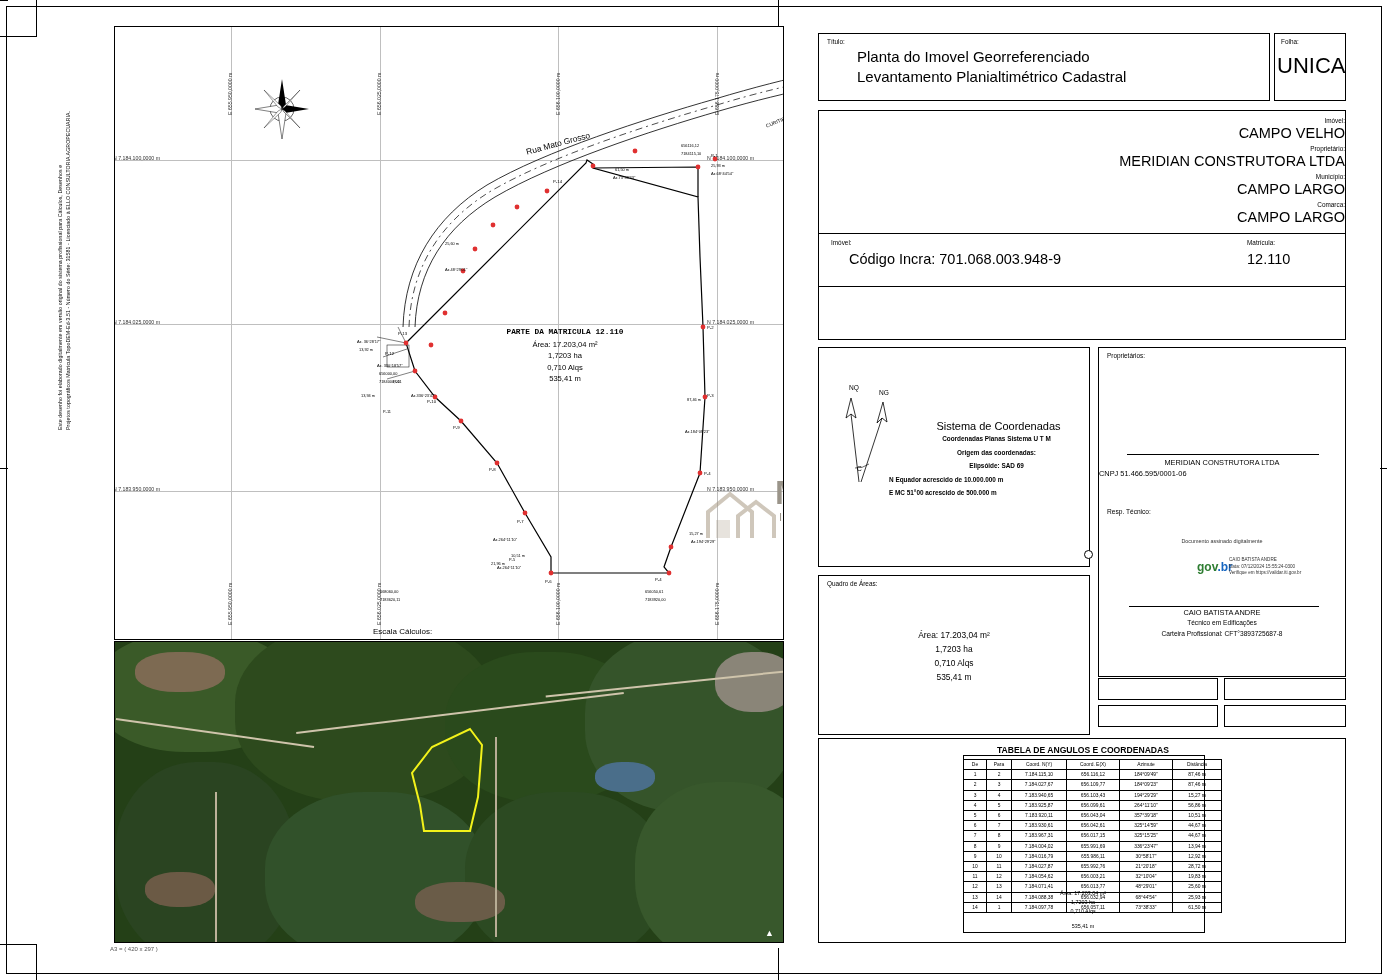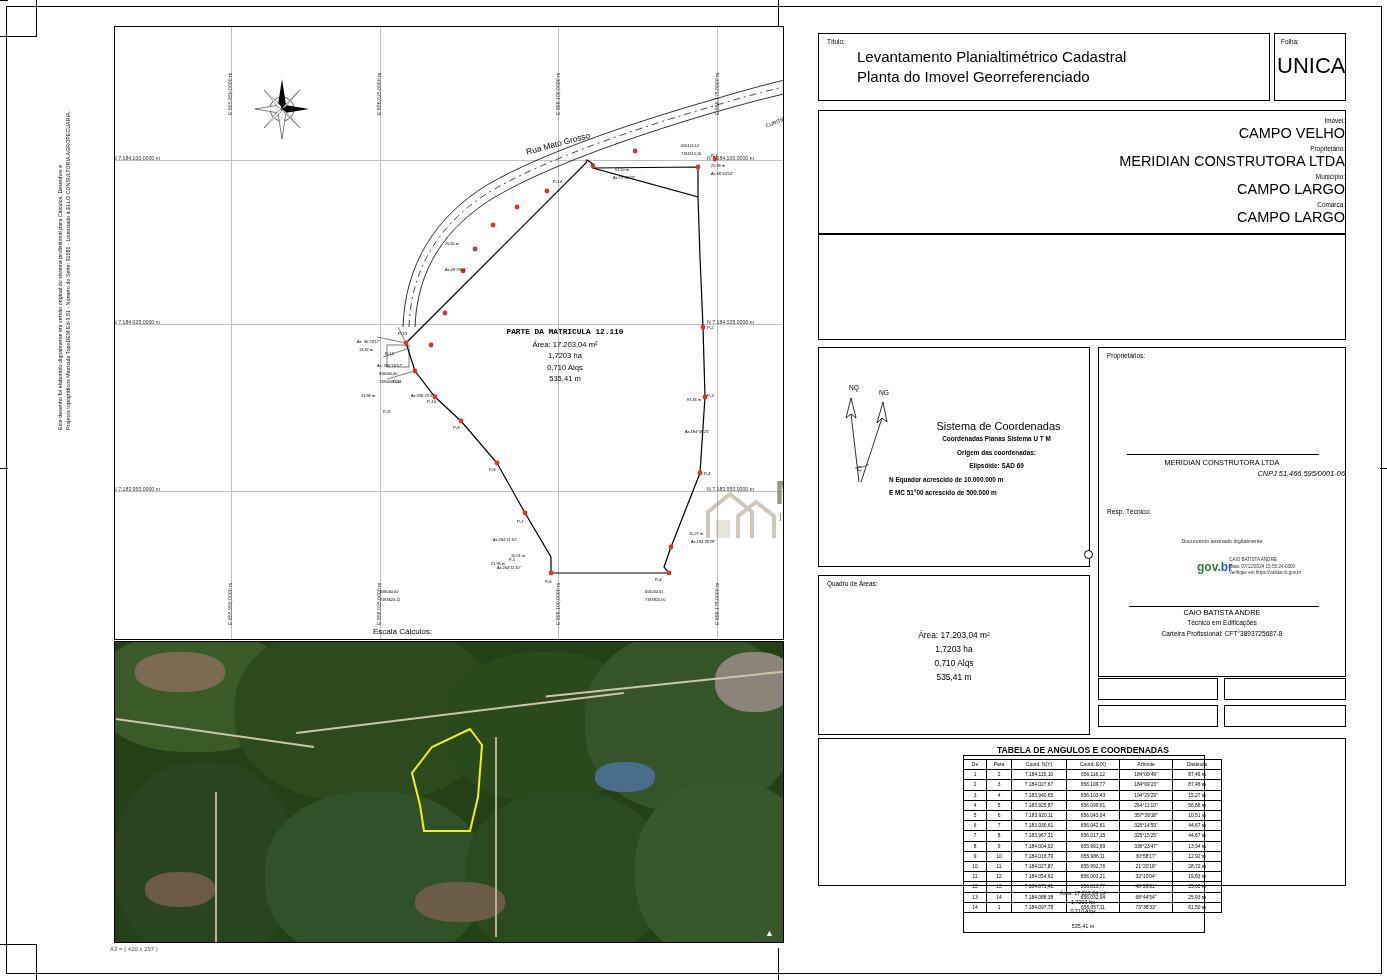--- a/index.html
+++ b/index.html
@@ -61,21 +61,21 @@
   .titulo-box{left:818px;top:33px;width:452px;height:68px;}
   .folha-box{left:1274px;top:33px;width:72px;height:68px;}
   .ident-box{left:818px;top:110px;width:528px;height:230px;}
   .coord-box{left:818px;top:347px;width:272px;height:220px;}
   .prop-box{left:1098px;top:347px;width:248px;height:330px;}
   .quadro-box{left:818px;top:575px;width:272px;height:160px;}
   .small-a{left:1098px;top:678px;width:120px;height:22px;}
   .small-b{left:1224px;top:678px;width:122px;height:22px;}
   .small-c{left:1098px;top:705px;width:120px;height:22px;}
   .small-d{left:1224px;top:705px;width:122px;height:22px;}
-  .tabela-box{left:818px;top:738px;width:528px;height:148px;}
+  .tabela-box{left:818px;top:738px;width:528px;height:205px;}
 
   .titulo-main{font-size:15px;line-height:20px;}
   .folha-val{font-size:22px;line-height:22px;}
 
   .ident-row{margin:0 0 2px 12px;text-align:right;}
   .ident-row .lbl{display:block;}
   .ident-row .val{display:block;font-size:14.5px;line-height:19px;margin-left:18px;}
 
   
   .coord-inner{position:relative;height:100%;}
@@ -88,21 +88,21 @@
   .nq{position:absolute;left:30px;top:36px;font-size:6.6px;}
   .ng{position:absolute;left:60px;top:41px;font-size:6.6px;}
   .cc{position:absolute;left:38px;top:117px;font-size:6.6px;}
   .dot-right{position:absolute;right:-4px;bottom:7px;width:7px;height:7px;border:1px solid #000;border-radius:50%;background:#fff;}
 
   
   .quadro-body{position:absolute;left:0;top:34px;width:100%;text-align:center;font-size:8.4px;line-height:14px;}
 
   
   .prop-name{position:absolute;left:0;top:110px;width:100%;text-align:center;font-size:7.4px;}
-  .prop-cnpj{position:absolute;left:0;top:121px;width:100%;text-align:right;font-size:7.4px;font-style:italic;}
+  .prop-cnpj{position:absolute;left:0;top:121px;width:100%;text-align:left;font-size:7.4px;}
   .prop-line{position:absolute;left:28px;top:106px;width:192px;border-top:1px solid #000;}
   .resp-lbl{position:absolute;left:8px;top:160px;font-size:6.6px;}
   .assin{position:absolute;left:0;top:190px;width:100%;text-align:center;font-size:5.4px;line-height:7.6px;color:#333;}
   .govbr{position:absolute;left:98px;top:212px;font-size:12px;font-weight:bold;}
   .govbr .gov{color:#2e7d32;}
   .govbr .br{color:#1565c0;}
   .assin2{position:absolute;left:130px;top:209px;width:118px;font-size:4.6px;line-height:6.6px;color:#333;text-align:left;}
   .resp-line{position:absolute;left:30px;top:258px;width:190px;border-top:1px solid #000;}
   .resp-name{position:absolute;left:0;top:260px;width:100%;text-align:center;font-size:7.4px;}
   .resp-t2{position:absolute;left:0;top:271px;width:100%;text-align:center;font-size:6.6px;}
@@ -308,22 +308,22 @@
     <div class="road" style="left:100px;top:150px;width:2px;height:150px;background:#bdb29a;"></div>
     <div class="road" style="left:380px;top:95px;width:2px;height:200px;background:#b8ad95;"></div>
     <svg class="parcel-outline" viewBox="0 0 75 110">
       <polygon points="60,2 72,18 68,70 60,104 14,104 10,78 2,46 22,20" fill="none" stroke="#f2f21a" stroke-width="2"></polygon>
     </svg>
     <div style="position:absolute;left:650px;bottom:4px;color:#fff;font-size:9px;">▲</div>
   </div>
 
   <div class="rp titulo-box">
     <div class="lbl" style="margin:4px 0 2px 8px;">Título:</div>
+    <div class="titulo-main" style="margin-left:38px;">Planta do Imovel Georreferenciado</div>
     <div class="titulo-main" style="margin-left:38px;">Levantamento Planialtimétrico Cadastral</div>
-    <div class="titulo-main" style="margin-left:38px;">Planta do Imovel Georreferenciado</div>
   </div>
 
   <div class="rp folha-box">
     <div class="lbl" style="margin:4px 0 10px 6px;">Folha:</div>
     <div class="folha-val" style="margin-left:2px;">UNICA</div>
   </div>
 
   <div class="rp ident-box">
     <div class="ident-row" style="margin-top:6px;">
       <span class="lbl">Imóvel:</span>
@@ -335,20 +335,26 @@
     </div>
     <div class="ident-row">
       <span class="lbl">Município:</span>
       <span class="val">CAMPO LARGO</span>
     </div>
     <div class="ident-row">
       <span class="lbl">Comarca:</span>
       <span class="val">CAMPO LARGO</span>
     </div>
     <div style="border-top:1px solid #000;margin-top:6px;"></div>
+    <div style="position:relative;height:52px;">
+      <div class="lbl" style="position:absolute;left:12px;top:5px;">Imóvel:</div>
+      <div class="val" style="position:absolute;left:30px;top:17px;font-size:14.5px;">Código Incra: 701.068.003.948-9</div>
+      <div class="lbl" style="position:absolute;left:428px;top:5px;">Matrícula:</div>
+      <div class="val" style="position:absolute;left:428px;top:17px;font-size:14.5px;">12.110</div>
+    </div>
     <div style="border-top:1px solid #000;"></div>
   </div>
 
   <div class="rp coord-box">
     <div class="coord-inner">
       <svg width="80" height="120" style="position:absolute;left:18px;top:42px;">
         <polygon points="14,8 19,28 14,24 9,28" fill="#fff" stroke="#000" stroke-width="0.8"></polygon>
         <line x1="14" y1="24" x2="22" y2="92" stroke="#000" stroke-width="0.8"></line>
         <polygon points="46,12 50,32 45,28 40,33" fill="#fff" stroke="#000" stroke-width="0.8"></polygon>
         <line x1="45" y1="28" x2="24" y2="92" stroke="#000" stroke-width="0.8"></line>

